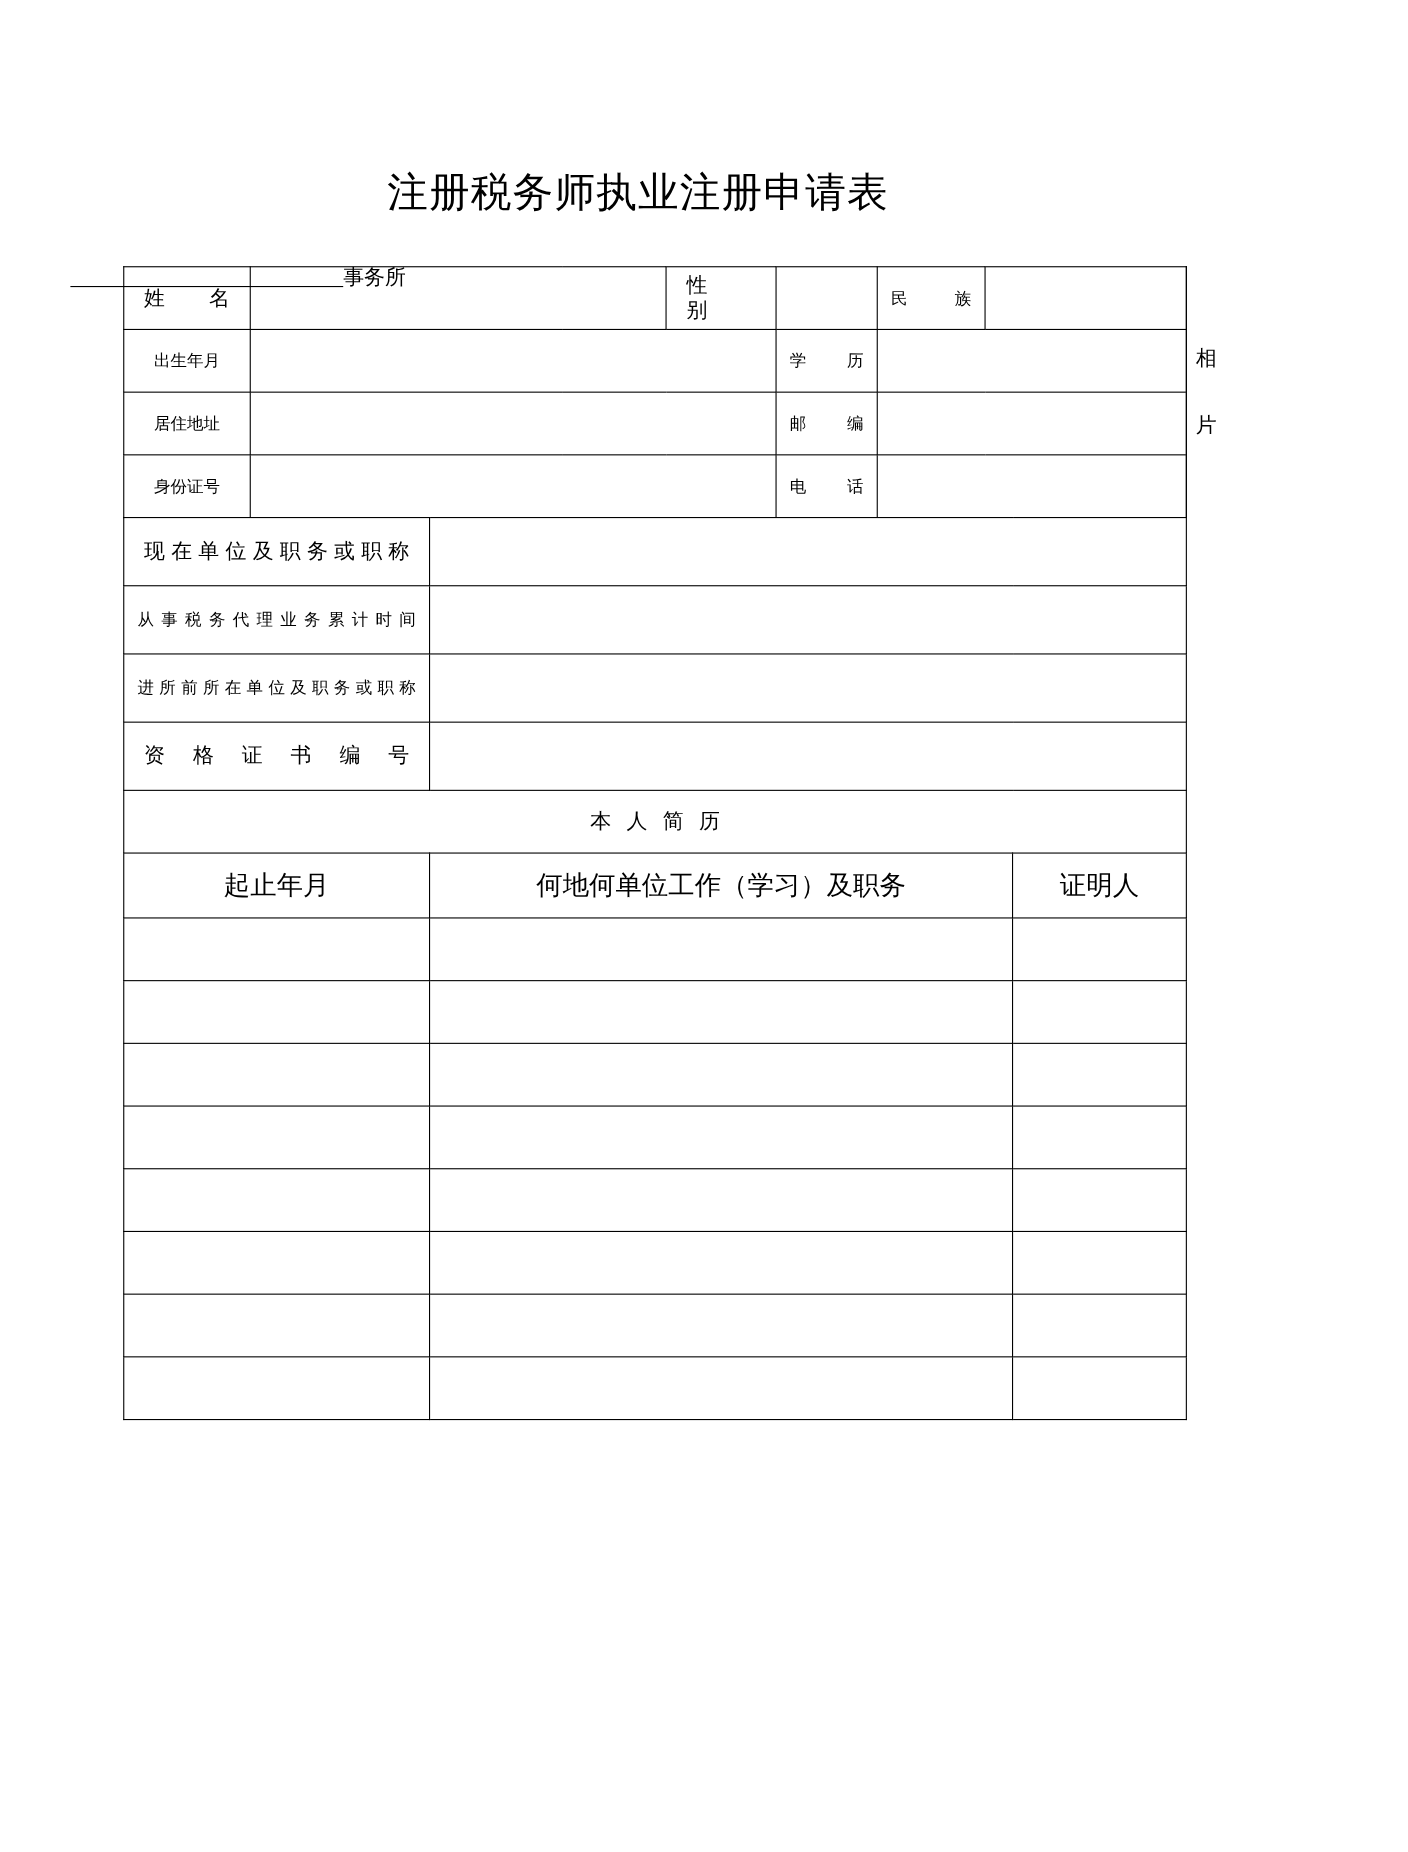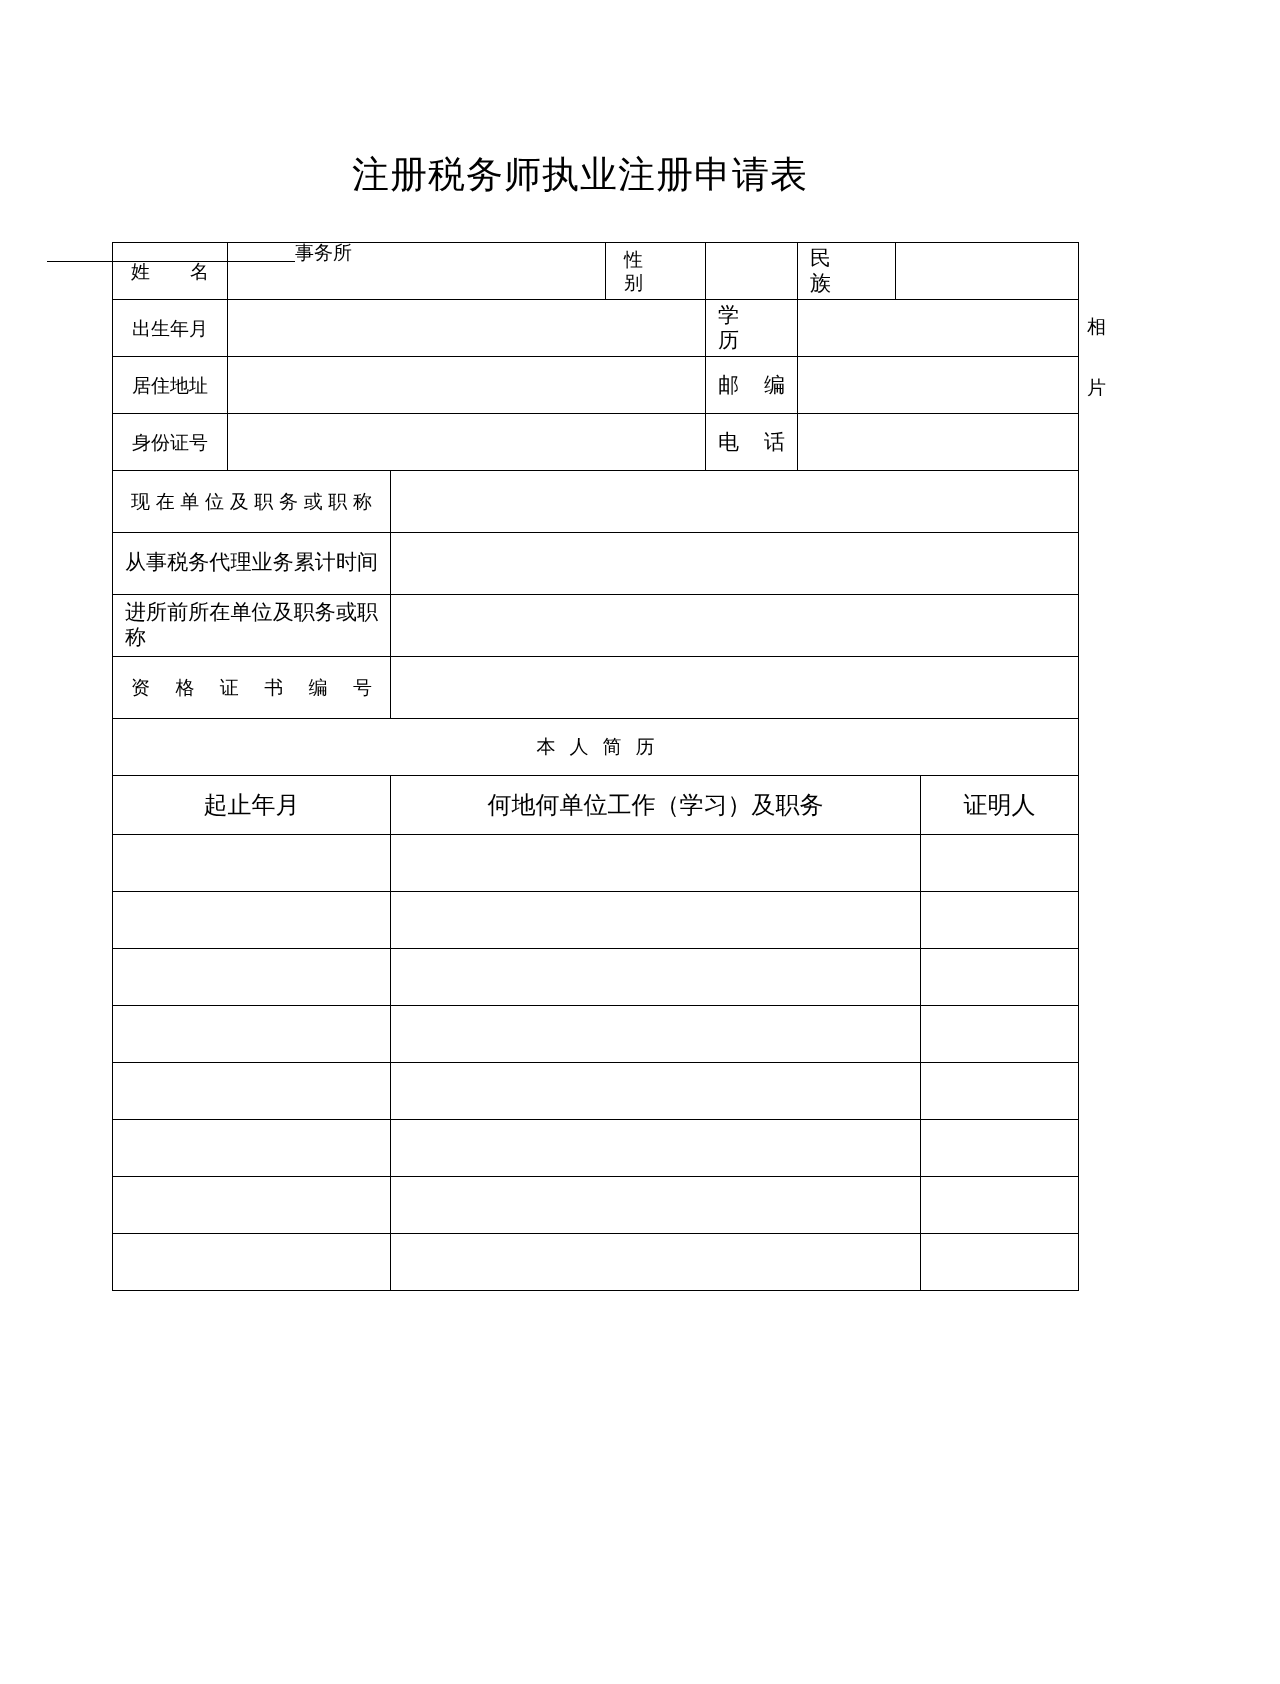--- a/index.html
+++ b/index.html
@@ -33,21 +33,21 @@
     letter-spacing: 1px;
     margin: 0;
     padding-top: 152px;
     line-height: 1.25;
     font-family: "DejaVu Serif", "Liberation Serif", serif;
   }
 
   
   .firm-line {
     margin: 0;
-    padding-left: 47px;
+    padding-left: 64px;
     padding-top: 44px;
     font-size: 19px;
     line-height: 1.1;
     white-space: nowrap;
     height: 40px;
   }
   .blank-rule {
     display: inline-block;
     width: 248px;
     border-bottom: 1.6px solid #000;
@@ -83,31 +83,31 @@
     text-align: justify;
     text-align-last: justify;
     -moz-text-align-last: justify;
     padding: 0 10px;
     font-size: 19px;
     line-height: 1.2;
   }
   .lbl-tight {
     display: block;
     text-align: center;
-    font-size: 19px;
+    font-size: 15px;
     line-height: 1.2;
     letter-spacing: 0px;
   }
   .lbl-narrow {
     display: block;
     text-align: justify;
     text-align-last: justify;
     -moz-text-align-last: justify;
     padding: 0 4px;
-    font-size: 21px;
+    font-size: 15px;
     line-height: 1.2;
   }
 
   .photo-cell {
     text-align: center;
     font-size: 19px;
     line-height: 1;
   }
   .photo-cell .ph-l1 { display: block; margin-bottom: 42px; }
   .photo-cell .ph-l2 { display: block; }

